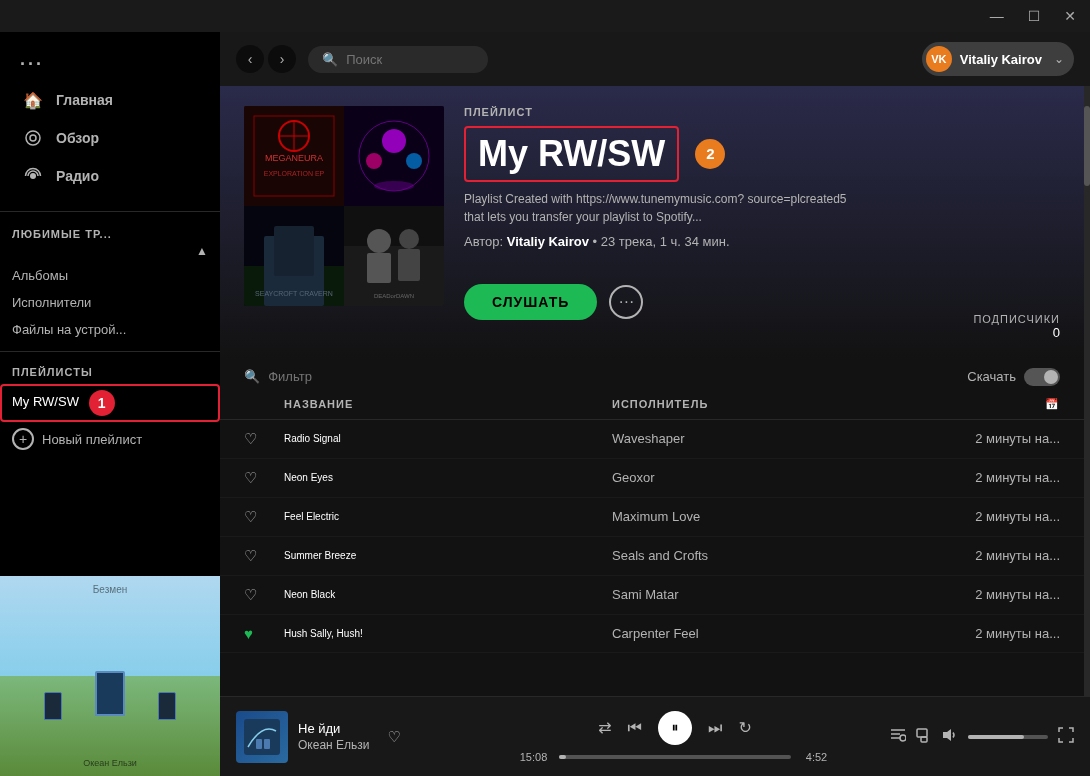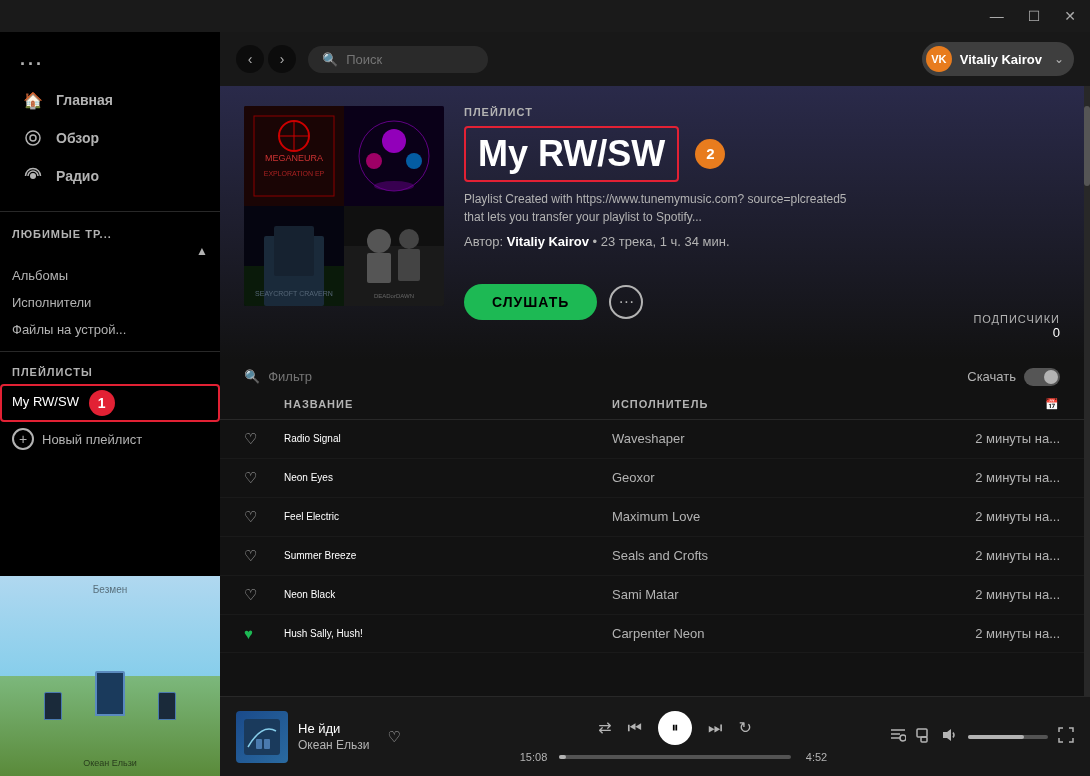--- a/index.html
+++ b/index.html
@@ -955,21 +955,21 @@
           </div>
           <div class="track-row">
             <span class="heart-icon">♡</span>
             <span class="track-name">Neon Black</span>
             <span class="track-artist">Sami Matar</span>
             <span class="track-time">2 минуты на...</span>
           </div>
           <div class="track-row">
             <span class="heart-icon filled">♥</span>
             <span class="track-name">Hush Sally, Hush!</span>
-            <span class="track-artist">Carpenter Neon</span>
+            <span class="track-artist">Carpenter Feel</span>
             <span class="track-time">2 минуты на...</span>
           </div>
         </div>
 
       </div>
 
       <div class="right-scrollbar">
         <div class="right-scrollbar-thumb"></div>
       </div>
     </div>

